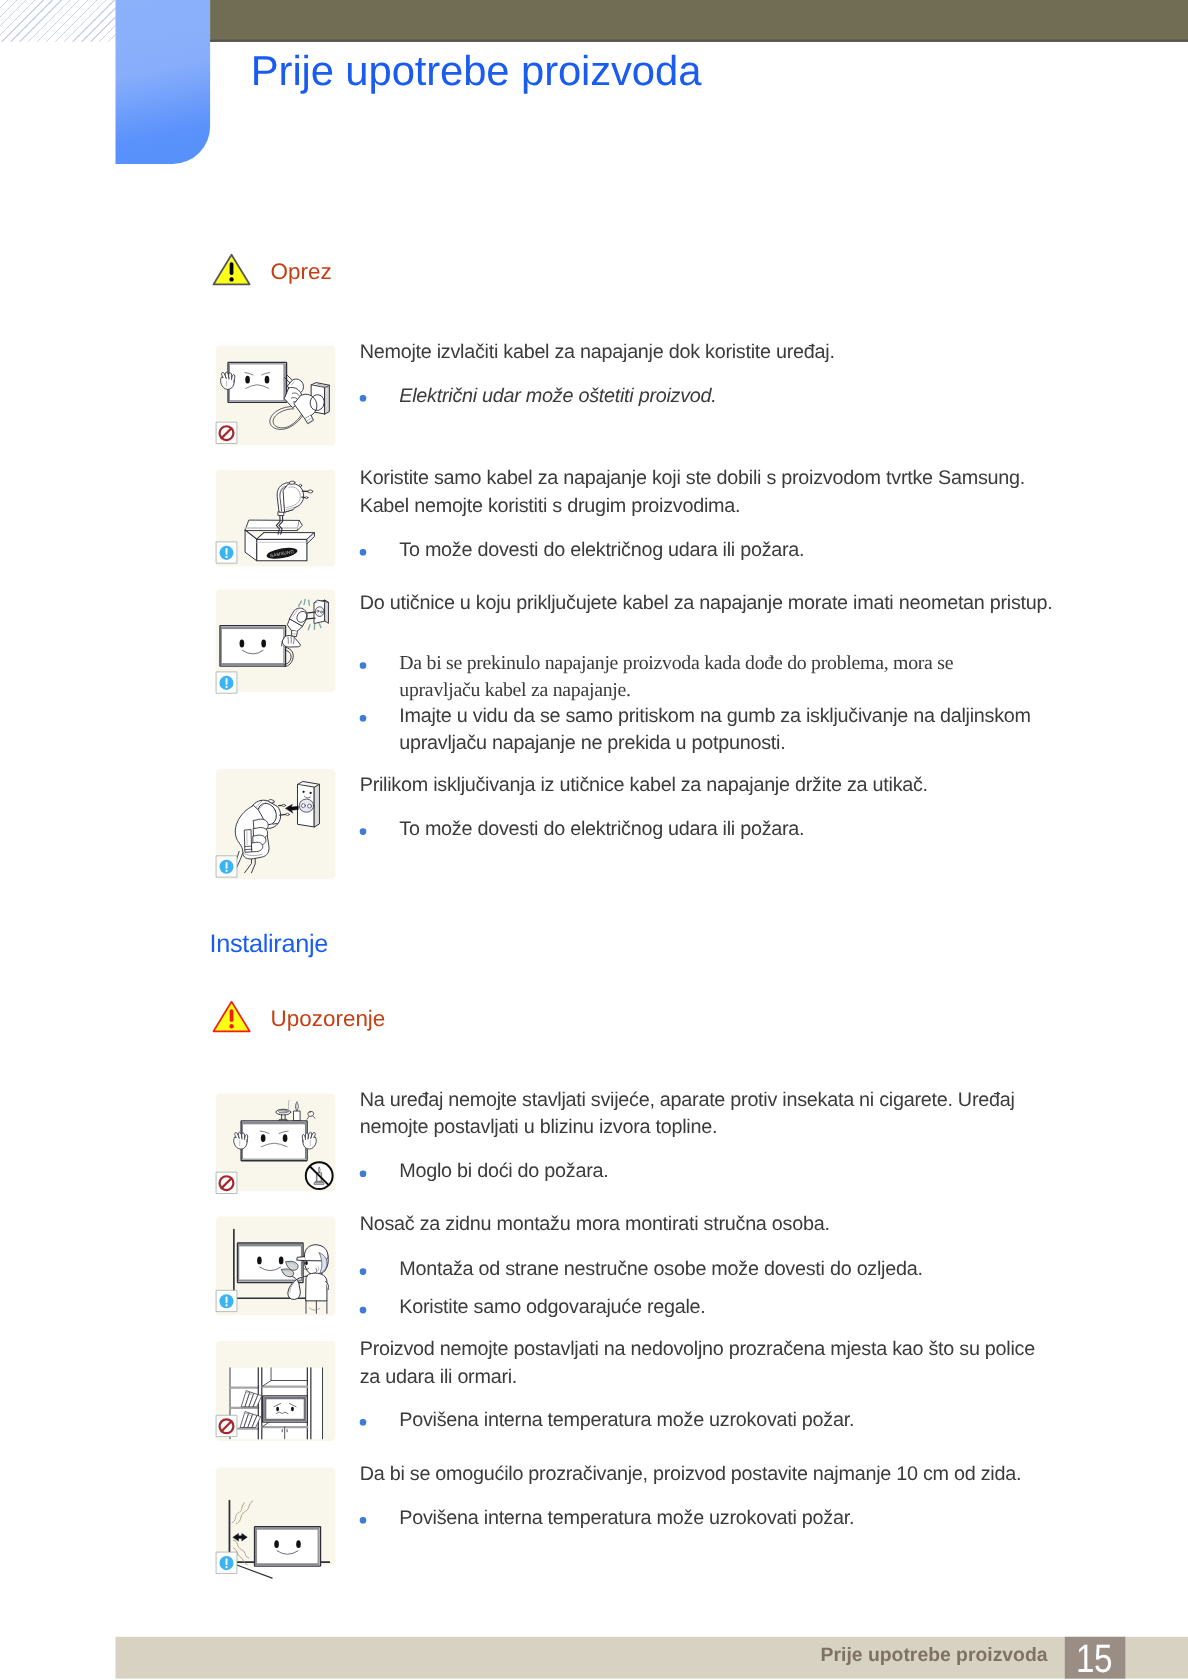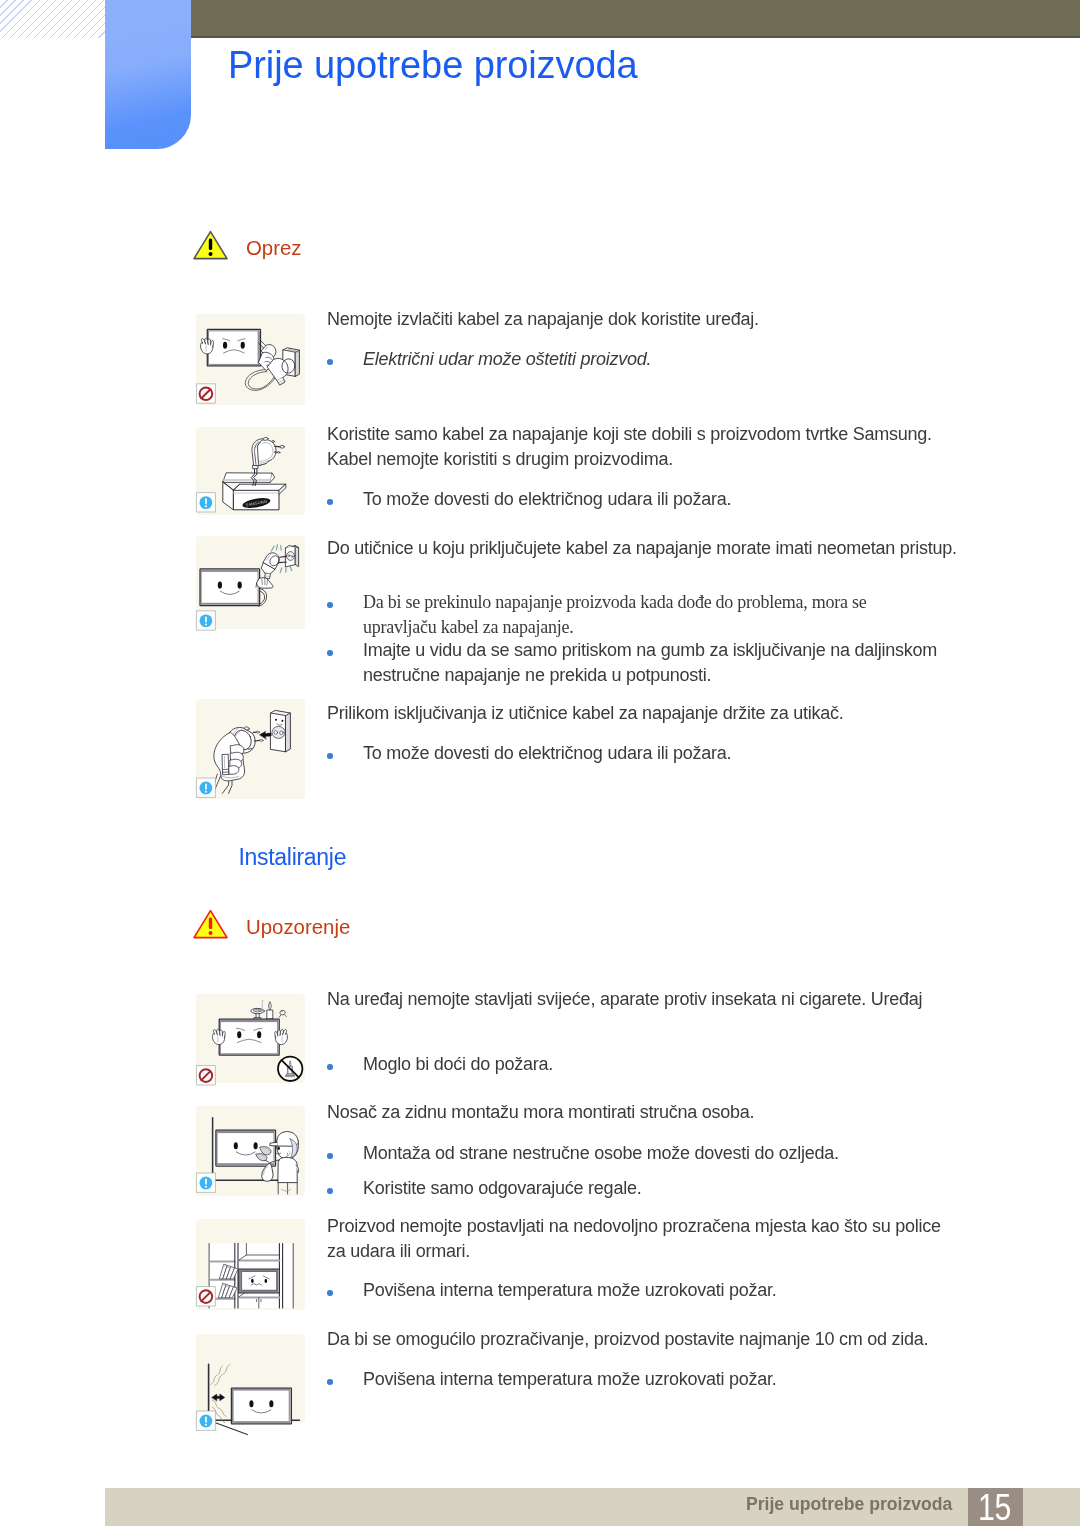--- a/index.html
+++ b/index.html
@@ -15,21 +15,21 @@
   .olivebar:after{content:'';position:absolute;left:0;right:0;bottom:0;height:2px;background:#55554f;}
   .title{position:absolute;left:228px;top:46px;color:#1a5cf0;font-size:38px;line-height:1;letter-spacing:-0.1px;}
   
   .footbar{position:absolute;left:105px;top:1488px;right:0;height:38px;background:#d8d2c2;}
   .foottext{position:absolute;left:746px;top:1494px;color:#7d7265;font-size:17.6px;font-weight:bold;letter-spacing:0px;}
   .pagebox{position:absolute;left:968px;top:1488px;width:55px;height:38px;background:#998d84;}
   .pagenum{position:absolute;left:967px;top:1489.5px;width:55px;text-align:center;color:#fff;font-size:36px;line-height:36px;letter-spacing:-0.5px;transform:scaleX(0.84);transform-origin:50% 0;}
 
   
   .content{position:absolute;left:0;top:0;width:1080px;}
-  .sechead{position:absolute;color:#1a5cf0;font-size:23px;line-height:1;letter-spacing:-0.3px;margin-left:48px;}
+  .sechead{position:absolute;color:#1a5cf0;font-size:23px;line-height:1;letter-spacing:-0.3px;}
   .noticehead{position:absolute;}
   .noticehead .lab{position:absolute;left:53px;top:8.3px;font-size:20.4px;line-height:1;letter-spacing:0px;color:#c53f13;}
   .tri{position:absolute;left:0;top:0;width:35px;height:30px;}
   .fig{position:absolute;left:196px;width:109px;}
   .figbg{position:absolute;left:0;top:0;width:109px;background:#f9f7eb;border-radius:4px;}
   .txt{position:absolute;left:327px;width:700px;font-size:18px;letter-spacing:-0.25px;color:#3b3b3b;line-height:25px;
        white-space:nowrap;}
   .bul{padding-left:36px;box-sizing:border-box;}
   .bul:before{content:"";position:absolute;left:0.2px;top:12px;width:5.6px;height:5.6px;border-radius:50%;background:#3f7cd3;}
   .art{position:absolute;left:0;top:0;width:109px;height:100%;}
@@ -216,21 +216,21 @@
       </div>
       <div class="txt para" style="top: 536px;">
         <div>Do utičnice u koju priključujete kabel za napajanje morate imati neometan pristup.</div>
       </div>
       <div class="txt bul" style="top: 590px; font-family: Liberation Serif, serif;">
         <div>Da bi se prekinulo napajanje proizvoda kada dođe do problema, mora se</div>
         <div>upravljaču kabel za napajanje.</div>
       </div>
       <div class="txt bul" style="top: 638px;">
         <div>Imajte u vidu da se samo pritiskom na gumb za isključivanje na daljinskom</div>
-        <div>nestručne napajanje ne prekida u potpunosti.</div>
+        <div>upravljaču napajanje ne prekida u potpunosti.</div>
       </div>
       <div class="fig" style="top: 699px; height: 100px;">
         <div class="figbg" style="height: 100px;"></div>
         <div class="art">
           <svg viewBox="0 0 109 100" width="109" height="100">
             <g fill="none" stroke="#2f2f3a" stroke-linejoin="round" stroke-linecap="round">
               <path d="M74.8 14.0 L89.8 16.6 L89.8 52.8 L74.8 50.4 Z" fill="#fff" stroke-width="0.9"></path>
               <path d="M89.8 16.6 L94.4 14.0 L94.4 50.0 L89.8 52.8 Z" fill="#dcdcdc" stroke-width="0.9"></path>
               <path d="M74.8 14.0 L79.2 11.4 L94.4 14.0" fill="#f6f6f6" stroke-width="0.9"></path>
               <circle cx="80.0" cy="20.8" r="1.0" fill="#111" stroke="none"></circle>
@@ -331,20 +331,21 @@
                 <path d="M90.8 80 L97.60000000000001 80 L97.60000000000001 81.39999999999999 L90.8 81.39999999999999 Z" fill="#fff" stroke="#4b4b4b" stroke-width="0.65"></path>
                 <path d="M89.9 81.39999999999999 L98.5 81.39999999999999 L98.5 82.7 L89.9 82.7 Z" fill="#fff" stroke="#4b4b4b" stroke-width="0.65"></path>
                 <path d="M85.5746 66.1746 L102.8254 83.4254" stroke="#0d0d0d" stroke-width="1.8"></path>
               </g>
             </g>
           </svg>
         </div>
       </div>
       <div class="txt para" style="top: 987px;">
         <div>Na uređaj nemojte stavljati svijeće, aparate protiv insekata ni cigarete. Uređaj</div>
+        <div>nemojte postavljati u blizinu izvora topline.</div>
       </div>
       <div class="txt bul" style="top: 1052px;">
         <div>Moglo bi doći do požara.</div>
       </div>
       <div class="fig" style="top: 1106px; height: 90px;">
         <div class="figbg" style="height: 90px;"></div>
         <div class="art">
           <svg viewBox="0 0 109 90" width="109" height="90">
             <g fill="none" stroke="#2f2f3a" stroke-linejoin="round" stroke-linecap="round">
               <path d="M16.6 11.8 L16.6 74.2 L86.0 74.2" stroke-width="1.5"></path>

